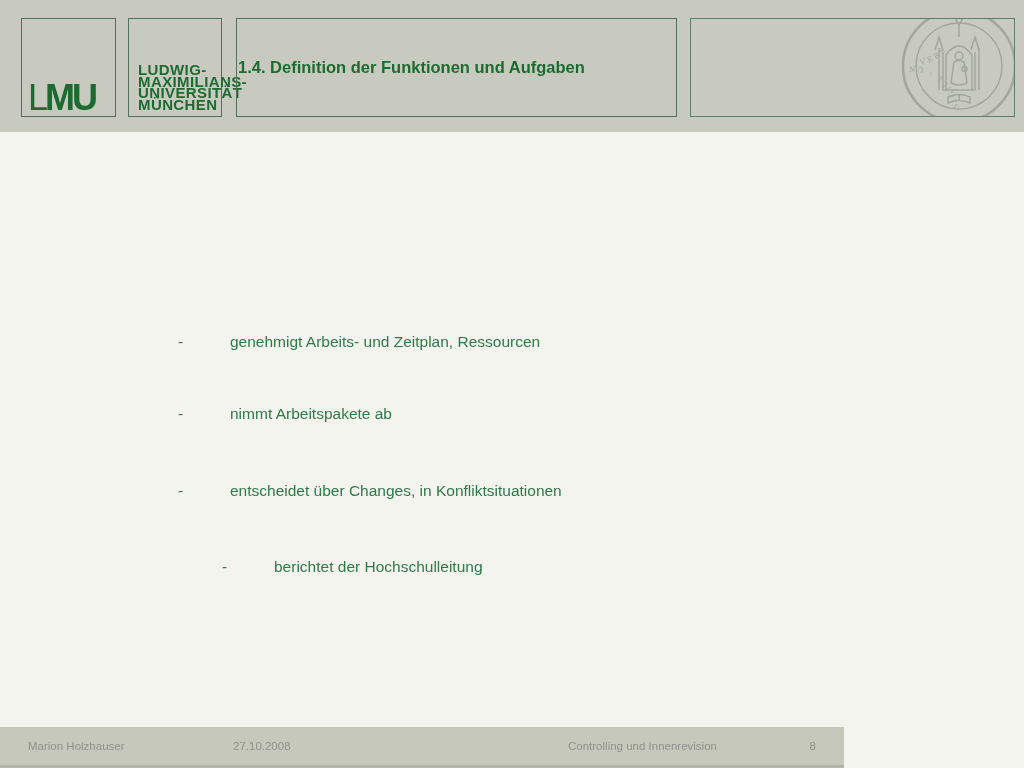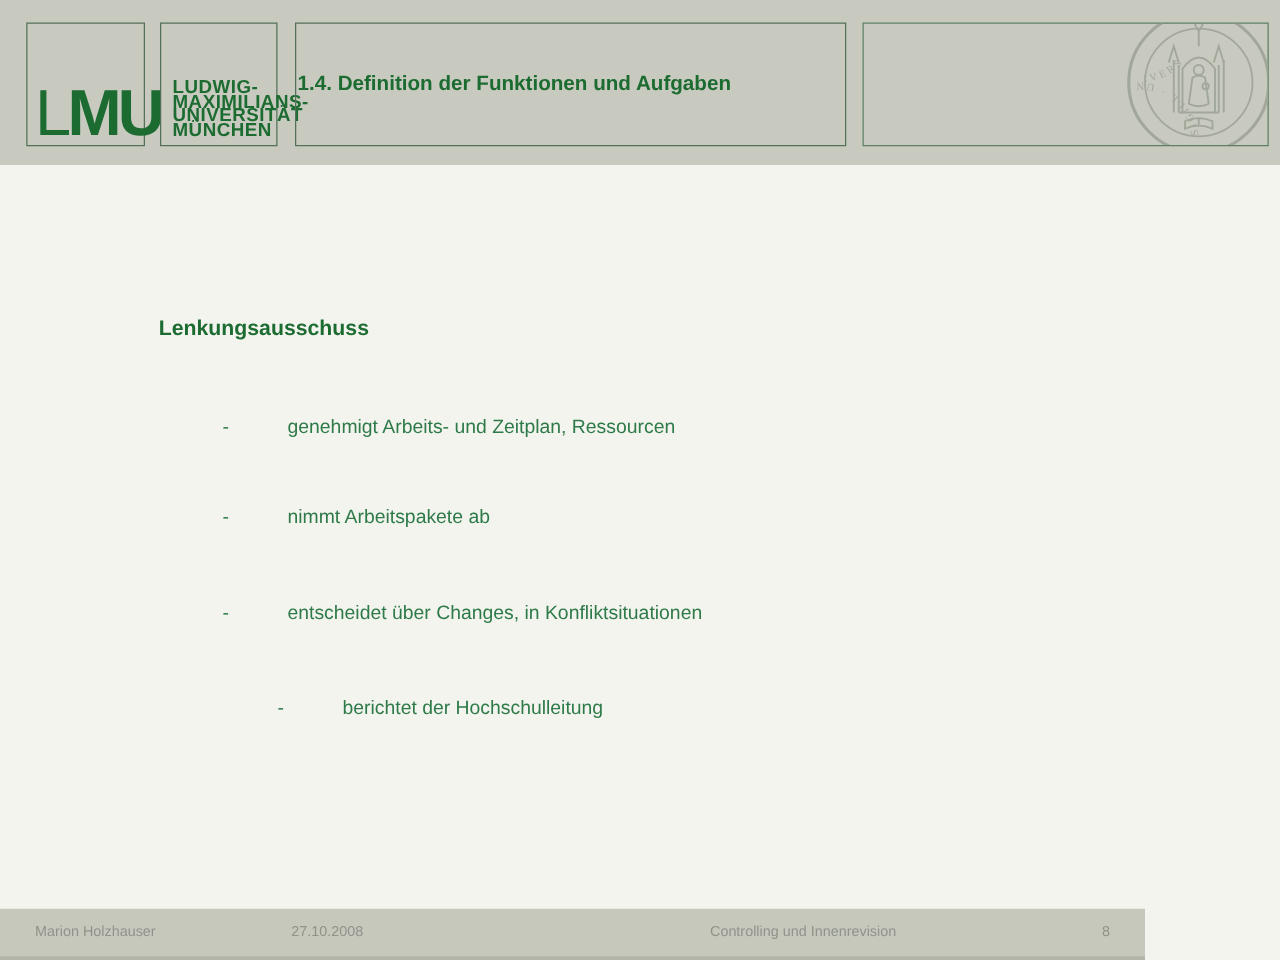--- a/index.html
+++ b/index.html
@@ -40,21 +40,21 @@
   .seal-box  {
     left: 690px; width: 325px;
     border-color: var(--seal-box-border, #5d7f66);
     overflow: hidden;
   }
 
   .logo-mark {
     position: absolute;
     left: 6px; bottom: 3px;
     line-height: 0.82;
-    font-size: 52px;
+    font-size: 36px;
     font-weight: 700;
     letter-spacing: -3px;
     color: var(--accent-green, #1c6b31);
   }
   .logo-l { font-weight: 400; }
 
   .name-lines {
     position: absolute;
     left: 9px; top: 45px;
     font-size: 15px;
@@ -96,21 +96,21 @@
   .bullet-row .marker { display: inline-block; width: 52px; }
   .bullet-1 { top: 332px; }
   .bullet-2 { top: 404px; }
   .bullet-3 { top: 481px; }
   .bullet-4 { top: 557px; margin-left: 44px; }
 
   
   .footer-band {
     position: absolute;
     left: 0; top: 727px;
-    width: 916px; height: 41px;
+    width: 844px; height: 41px;
     box-sizing: border-box;
     background: var(--footer-background, #c6c8bc);
     border-bottom: 3px solid var(--footer-edge, #b2b5a8);
     font-size: 11.5px;
     color: var(--footer-text, #90938b);
   }
   .footer-band span {
     position: absolute;
     top: 50%;
     transform: translateY(-50%);
@@ -170,21 +170,20 @@
           <path d="M55 56 q5 -3 10 0 l3 21 q-8 4 -16 0 z"></path>
           <circle cx="65.5" cy="63" r="2.5"></circle>
 
           <path d="M44 84 h32"></path>
           <path d="M49 91 q11 -5 22 0 v6 q-11 -5 -22 0 z M60 88 v7"></path>
         </g>
       </svg>
     </div>
   </div>
 
-  <div class="content-heading">Lenkungsausschuss</div>
 
   <div class="bullet-row bullet-1"><span class="marker">-</span><span>genehmigt Arbeits- und Zeitplan, Ressourcen</span></div>
 
   <div class="bullet-row bullet-3"><span class="marker">-</span><span>entscheidet über Changes, in Konfliktsituationen</span></div>
 
   <div class="bullet-row bullet-2"><span class="marker">-</span><span>nimmt Arbeitspakete ab</span></div>
 
   <div class="bullet-row bullet-4"><span class="marker">-</span><span>berichtet der Hochschulleitung</span></div>
 
   <div class="footer-band">

